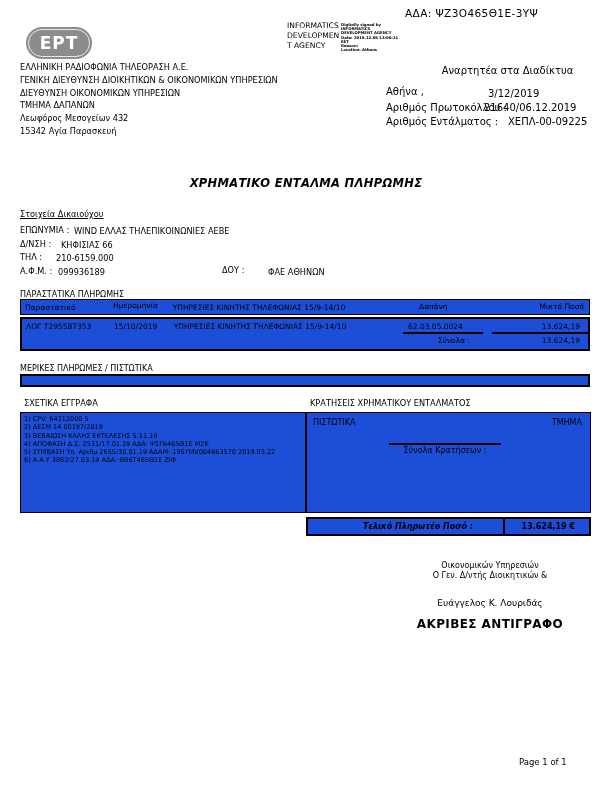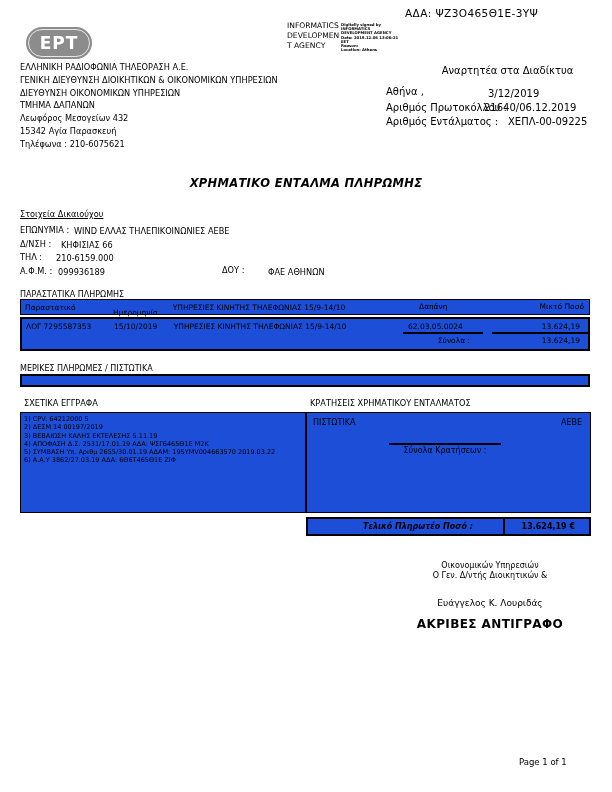--- a/index.html
+++ b/index.html
@@ -67,21 +67,20 @@
 
   <div class="abs ada">ΑΔΑ: ΨΖ3Ο465Θ1Ε-3ΥΨ</div>
 
   <div class="abs issuer">
     <div>ΕΛΛΗΝΙΚΗ ΡΑΔΙΟΦΩΝΙΑ ΤΗΛΕΟΡΑΣΗ Α.Ε.</div>
     <div>ΓΕΝΙΚΗ ΔΙΕΥΘΥΝΣΗ ΔΙΟΙΚΗΤΙΚΩΝ &amp; ΟΙΚΟΝΟΜΙΚΩΝ ΥΠΗΡΕΣΙΩΝ</div>
     <div>ΔΙΕΥΘΥΝΣΗ ΟΙΚΟΝΟΜΙΚΩΝ ΥΠΗΡΕΣΙΩΝ</div>
     <div>ΤΜΗΜΑ ΔΑΠΑΝΩΝ</div>
     <div>Λεωφόρος Μεσογείων 432</div>
     <div>15342 Αγία Παρασκευή</div>
-    <div>Τηλέφωνα : 210-6075621</div>
   </div>
 
   <div class="abs meta center" style="left:420px;top:65px;width:175px;">Αναρτητέα στα Διαδίκτυα</div>
   <div class="abs meta" style="left:386px;top:86px;">Αθήνα ,</div>
   <div class="abs meta" style="left:488px;top:88px;">3/12/2019</div>
   <div class="abs meta" style="left:386px;top:102px;">Αριθμός Πρωτοκόλλου :</div>
   <div class="abs meta" style="left:484px;top:102px;">21640/06.12.2019</div>
   <div class="abs meta" style="left:386px;top:116px;">Αριθμός Εντάλματος :</div>
   <div class="abs meta" style="left:508px;top:116px;">ΧΕΠΛ-00-09225</div>
 
@@ -96,21 +95,21 @@
   <div class="abs lbl" style="left:56px;top:253px;">210-6159.000</div>
   <div class="abs lbl" style="left:20px;top:266px;">Α.Φ.Μ. :</div>
   <div class="abs lbl" style="left:58px;top:267px;">099936189</div>
   <div class="abs lbl" style="left:222px;top:265px;">ΔΟΥ :</div>
   <div class="abs lbl" style="left:268px;top:267px;">ΦΑΕ ΑΘΗΝΩΝ</div>
 
   <div class="abs sec" style="left:20px;top:290px;">ΠΑΡΑΣΤΑΤΙΚΑ ΠΛΗΡΩΜΗΣ</div>
 
   <div class="box b1 tbl" style="left:20px;top:299px;width:570px;height:16px;">
     <div class="cell" style="left:4px;top:3px;">Παραστατικό</div>
-    <div class="cell" style="left:92px;top:8px;">Ημερομηνία</div>
+    <div class="cell" style="left:92px;top:1px;">Ημερομηνία</div>
     <div class="cell center" style="left:118px;top:3px;width:240px;">ΥΠΗΡΕΣΙΕΣ ΚΙΝΗΤΗΣ ΤΗΛΕΦΩΝΙΑΣ 15/9-14/10</div>
     <div class="cell" style="left:398px;top:2px;">Δαπάνη</div>
     <div class="cell right" style="right:5px;top:2px;">Μικτό Ποσό</div>
   </div>
 
   <div class="box b2 tbl" style="left:20px;top:317px;width:570px;height:34px;">
     <div class="cell" style="left:4px;top:3px;">ΛΟΓ 7295587353</div>
     <div class="cell" style="left:92px;top:3px;">15/10/2019</div>
     <div class="cell center" style="left:118px;top:3px;width:240px;">ΥΠΗΡΕΣΙΕΣ ΚΙΝΗΤΗΣ ΤΗΛΕΦΩΝΙΑΣ 15/9-14/10</div>
     <div class="cell" style="left:386px;top:3px;">62.03.05.0024</div>
@@ -131,21 +130,21 @@
     <div class="docs-item">1) CPV: 64212000 5</div>
     <div class="docs-item">2) ΔΕΣΜ 14 00197/2019</div>
     <div class="docs-item">3) ΒΕΒΑΙΩΣΗ ΚΑΛΗΣ ΕΚΤΕΛΕΣΗΣ 5.11.19</div>
     <div class="docs-item">4) ΑΠΟΦΑΣΗ Δ.Σ. 2531/17.01.19 ΑΔΑ: ΨΣΓ6465Θ1Ε Μ2Κ</div>
     <div class="docs-item">5) ΣΥΜΒΑΣΗ Υπ. Αριθμ 2655/30.01.19 ΑΔΑΜ: 19SYMV004663570 2019.03.22</div>
     <div class="docs-item">6) Α.Α.Υ 3862/27.03.19 ΑΔΑ: 6Θ6Τ465Θ1Ε ΖΙΦ</div>
   </div>
 
   <div class="box b1" style="left:306px;top:412px;width:285px;height:101px;">
     <div class="cell sec" style="left:6px;top:5px;">ΠΙΣΤΩΤΙΚΑ</div>
-    <div class="cell sec" style="right:8px;top:5px;">ΑΕΒΕ</div>
+    <div class="cell sec" style="right:8px;top:5px;">ΤΜΗΜΑ</div>
     <div class="rule" style="left:82px;top:30px;width:112px;"></div>
     <div class="cell sec center" style="left:82px;top:33px;width:112px;">Σύνολα Κρατήσεων :</div>
   </div>
 
   <div class="box b2" style="left:306px;top:517px;width:285px;height:19px;">
     <div class="cell sec italic bold center" style="left:30px;top:3px;width:160px;">Τελικό Πληρωτέο Ποσό :</div>
     <div class="cell sec bold right" style="left:195px;top:0;width:76px;height:15px;border-left:2px solid #000;padding:3px 4px 0 0;box-sizing:border-box;">13.624,19 €</div>
   </div>
 
   <div class="abs sig">

